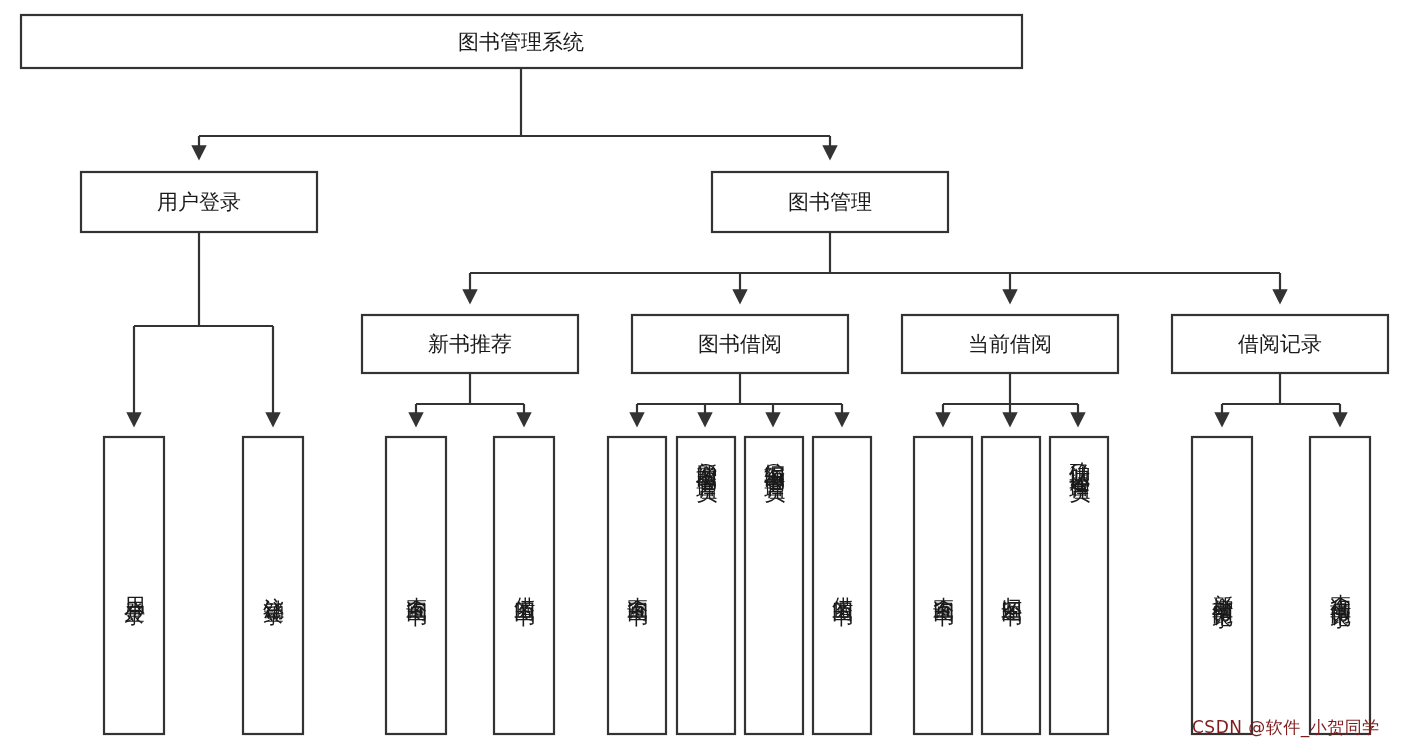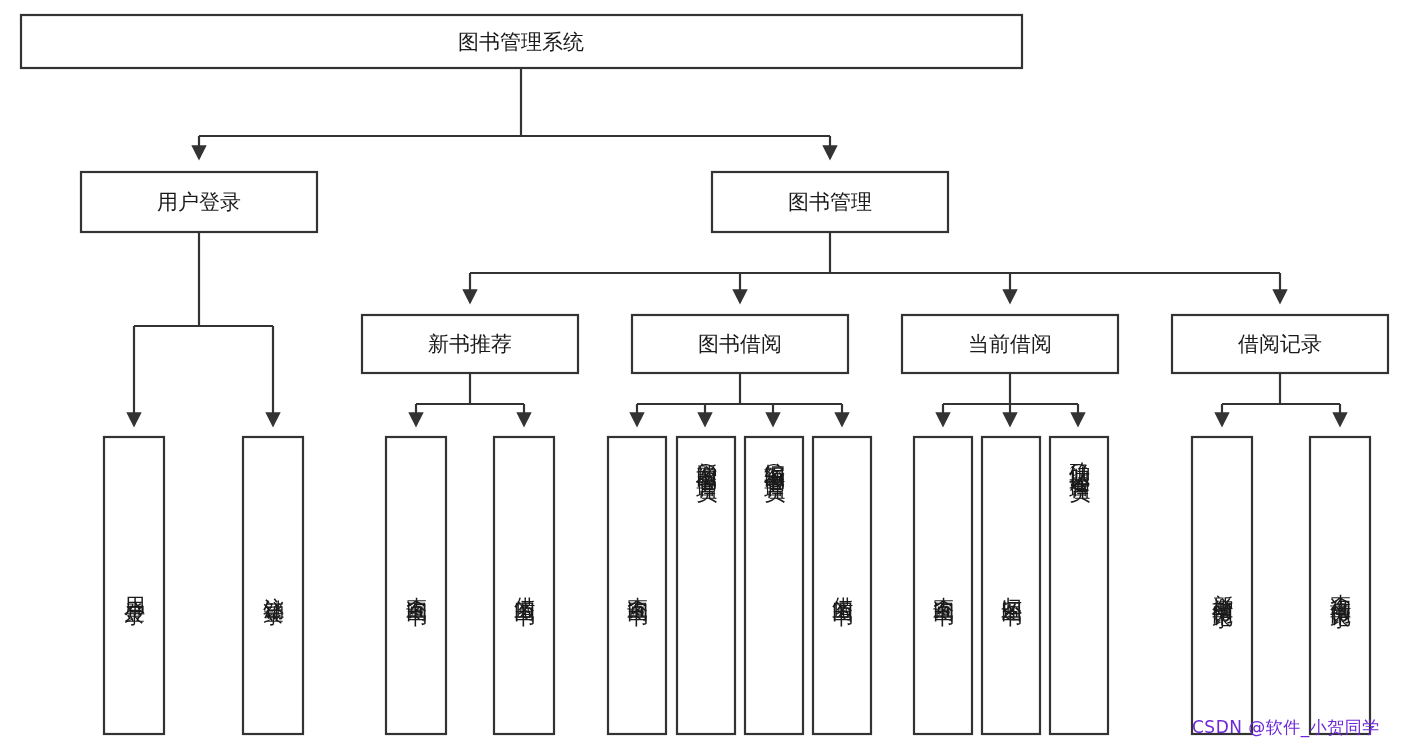--- a/index.html
+++ b/index.html
@@ -61,21 +61,21 @@
     color: #1a1a1a;
     white-space: nowrap;
     pointer-events: none;
   }
   #watermark {
     position: absolute;
     left: 1192px;
     top: 716px;
     font-family: "DejaVu Sans", "Liberation Sans", sans-serif;
     font-size: 17px;
-    color: #6d28d9;
+    color: #7f1d1d;
     white-space: nowrap;
     letter-spacing: 0.5px;
   }
 </style>
 </head>
 <body>
 
 <div id="diagram-root">
 
   <svg id="tree-svg" viewBox="0 0 1405 747">

